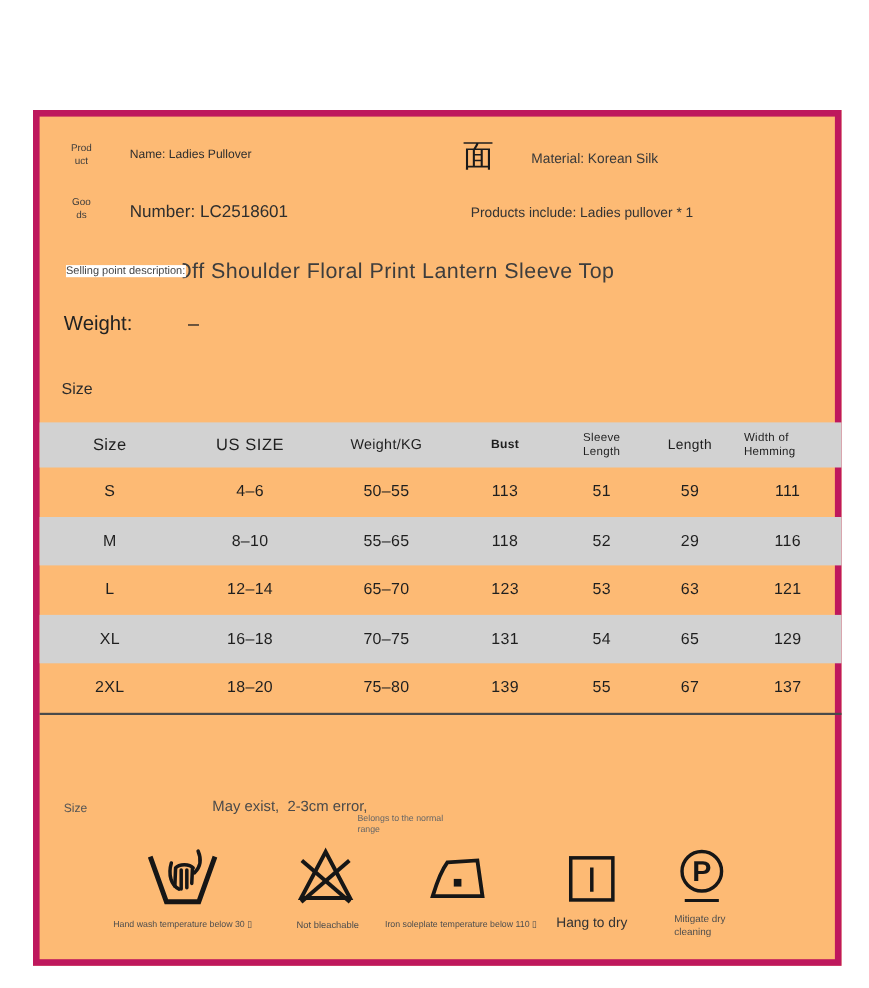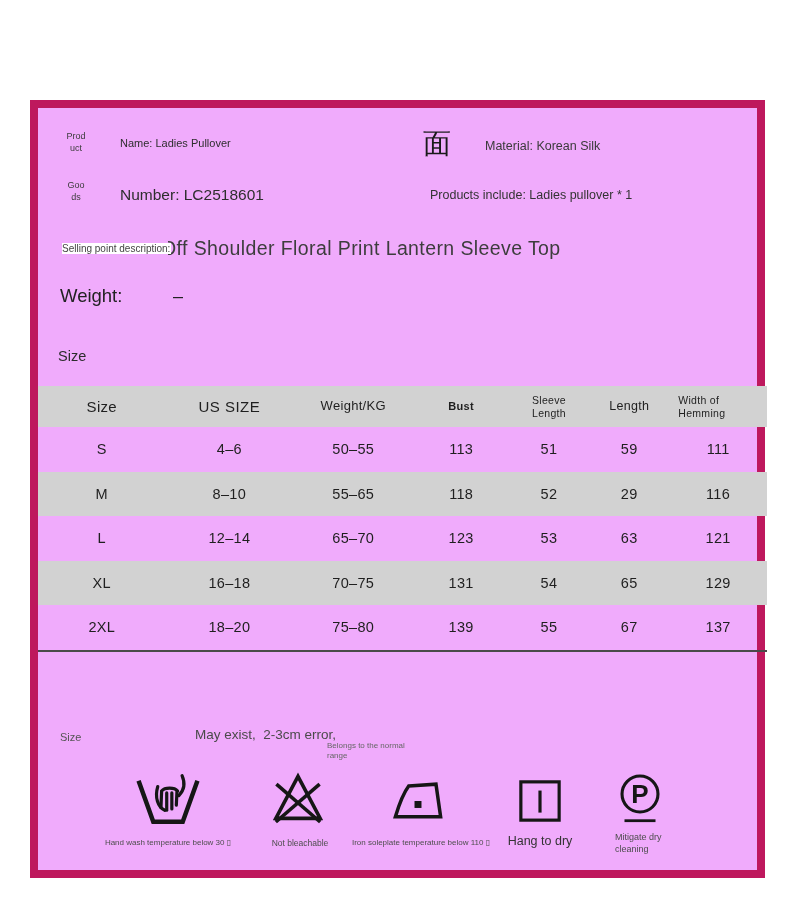--- a/index.html
+++ b/index.html
@@ -2,21 +2,21 @@
 <html><head>
 <meta charset="utf-8">
 <style>
   * { margin:0; padding:0; box-sizing:border-box; }
   html,body { width:790px; height:898px; background:#ffffff; font-family:"Liberation Sans","DejaVu Sans",sans-serif; color:#2b2b2b; }
   .abs { position:absolute; }
   #page { position:relative; width:790px; height:898px; background:#fff; overflow:hidden; }
 
   .page-title { top:36px; left:0; width:100%; text-align:center; font-size:17.5px; letter-spacing:.3px; color:#272727; }
 
-  .info-box { top:100px; left:30px; width:735px; height:778px; border:8px solid #be185d; background:#f0abfc; }
+  .info-box { top:100px; left:30px; width:735px; height:778px; border:6px solid #be185d; background:#fdba74; }
 
   
   .side-label { font-size:9px; color:#3c3c3c; text-align:center; white-space:pre-line; line-height:1.35; width:40px; }
   .lbl-product { top:22px; left:18px; }
   .lbl-goods   { top:71px; left:18px; }
 
   .txt-name     { top:29px; left:82px; font-size:11px; color:#2e2e2e; }
   .cn-char      { top:17px; left:385px; font-size:28px; color:#1a1a1a; }
   .txt-material { top:31px; left:447px; font-size:12.5px; color:#3a3a3a; }
   .txt-number   { top:78px; left:82px; font-size:15.5px; color:#2e2e2e; }

